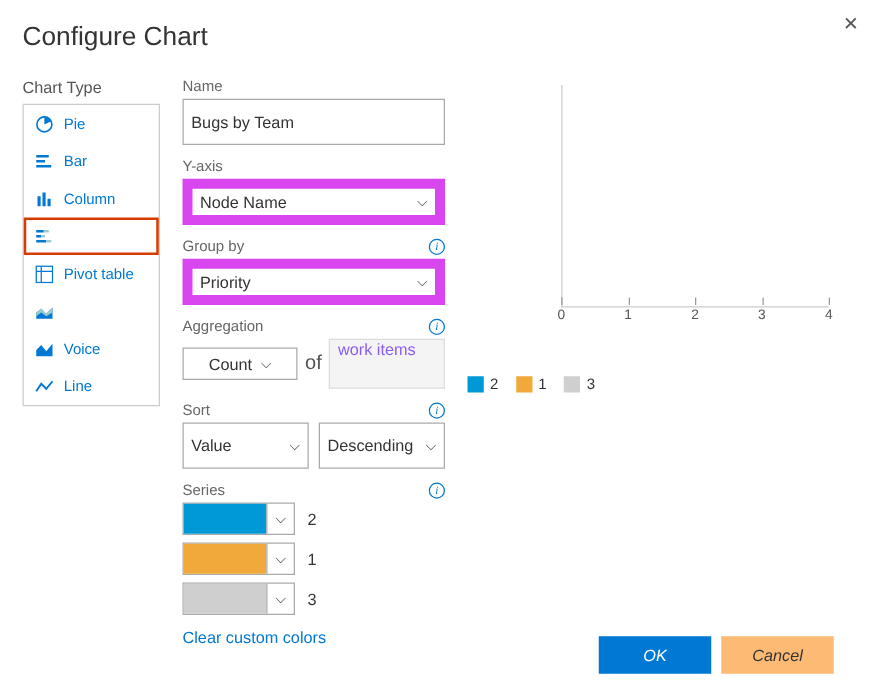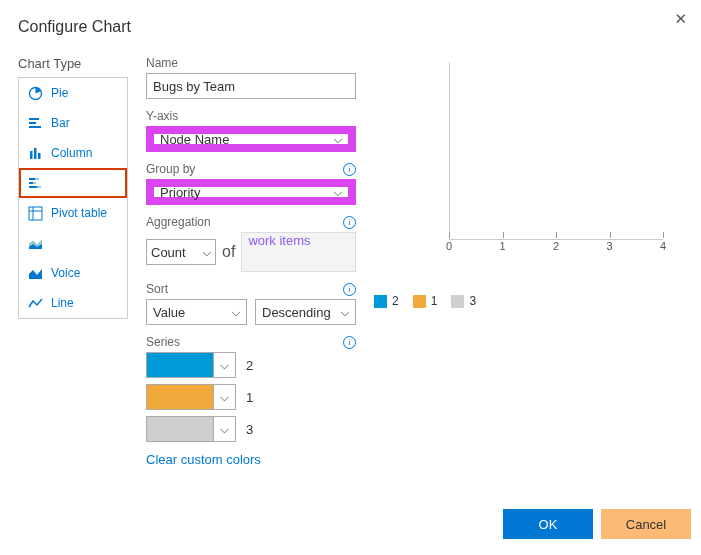--- a/index.html
+++ b/index.html
@@ -15,21 +15,21 @@
     padding: 18px;
   }
   .close-x {
     position: absolute;
     top: 10px; right: 14px;
     font-size: 15px;
     color: #555;
     cursor: pointer;
   }
   h1.title {
-    font-size: 16px;
+    font-size: 21px;
     font-weight: 300;
     color: #333;
     margin: 0 0 20px 0;
   }
   .columns { display: flex; gap: 18px; }
   
   .ct-wrap { width: 110px; }
   .ct-label { color: #555; margin-bottom: 6px; }
   .ct-list { border: 1px solid #ccc; }
   .ct-item {
@@ -56,32 +56,32 @@
     border-radius: 50%;
     color: #0078d4;
     font-size: 9px;
     display:flex; align-items:center; justify-content:center;
     font-family: Georgia, serif;
     font-style: italic;
   }
   .txt, .sel {
     width: 100%;
     border: 1px solid #aaa;
-    height: 26px;
+    height: 37px;
     padding: 0 6px;
     font-size: 13px;
     background: #fff;
     display: flex;
     align-items: center;
     justify-content: space-between;
   }
   .chev { color:#555; font-size:11px; }
   .hl-red { border: 8px solid #d946ef; outline:none; }
   .agg-row { display:flex; align-items:center; gap:6px; }
-  .agg-sel { border:1px solid #aaa; height:26px; padding:0 4px; display:flex; align-items:center; gap:17px; font-size:13px; }
+  .agg-sel { border:1px solid #aaa; height:26px; padding:0 20px; display:flex; align-items:center; gap:7px; font-size:13px; }
   .of-txt { color:#555; font-size:16px; }
   .agg-wi { flex:1; border:1px solid #ddd; background:#f4f4f4; height:40px; padding:0 6px; color:#8b5cf6; display:flex; font-size:13px; }
   .sort-row { display:flex; gap:8px; }
   .sort-row .sel { flex:1; }
   .series-row { display:flex; align-items:center; gap:10px; margin-bottom:6px; }
   .swatch-sel { width:90px; height:26px; border:1px solid #aaa; display:flex; align-items:center; }
   .swatch { flex:1; height:100%; }
   .swatch-chev { width:22px; text-align:center; color:#555; font-size:11px; border-left:1px solid #aaa; height:100%; display:flex; align-items:center; justify-content:center;}
   .series-lbl { color:#333; }
   .clear-link { color:#0078d4; cursor:pointer; margin-top:4px; display:inline-block; }
@@ -94,21 +94,21 @@
   .seg { height:30px; }
   .axis { position:absolute; left:75px; right:20px; bottom:12px; height:20px; }
   .tick { position:absolute; top:0; font-size:11px; color:#555; transform:translateX(-50%);}
   .tickline { position:absolute; top:-8px; width:1px; height:6px; background:#999; }
   .baseline { position:absolute; left:75px; right:20px; bottom:32px; height:1px; background:#ccc; }
   .vline0 { position:absolute; left:75px; top:0; bottom:32px; width:1px; background:#ccc;}
   .legend { margin-top:22px; display:flex; gap:14px; align-items:center; padding-left:0;}
   .lg-item { display:flex; align-items:center; gap:5px; font-size:12px; color:#333;}
   .lg-sw { width:13px; height:13px; }
   
-  .footer { position:absolute; bottom:16px; right:10px; display:flex; gap:8px; }
+  .footer { position:absolute; bottom:16px; right:34px; display:flex; gap:8px;font-style:italic; }
   .btn { width:90px; height:30px; display:flex; align-items:center; justify-content:center; font-size:13px; cursor:pointer;}
   .btn-primary { background:#0078d4; color:#fff; }
   .btn-secondary { background:#fdba74; color:#333; }
 </style>
 </head>
 <body>
 
 <div class="close-x">✕</div>
 
 <h1 class="title">Configure Chart</h1>

